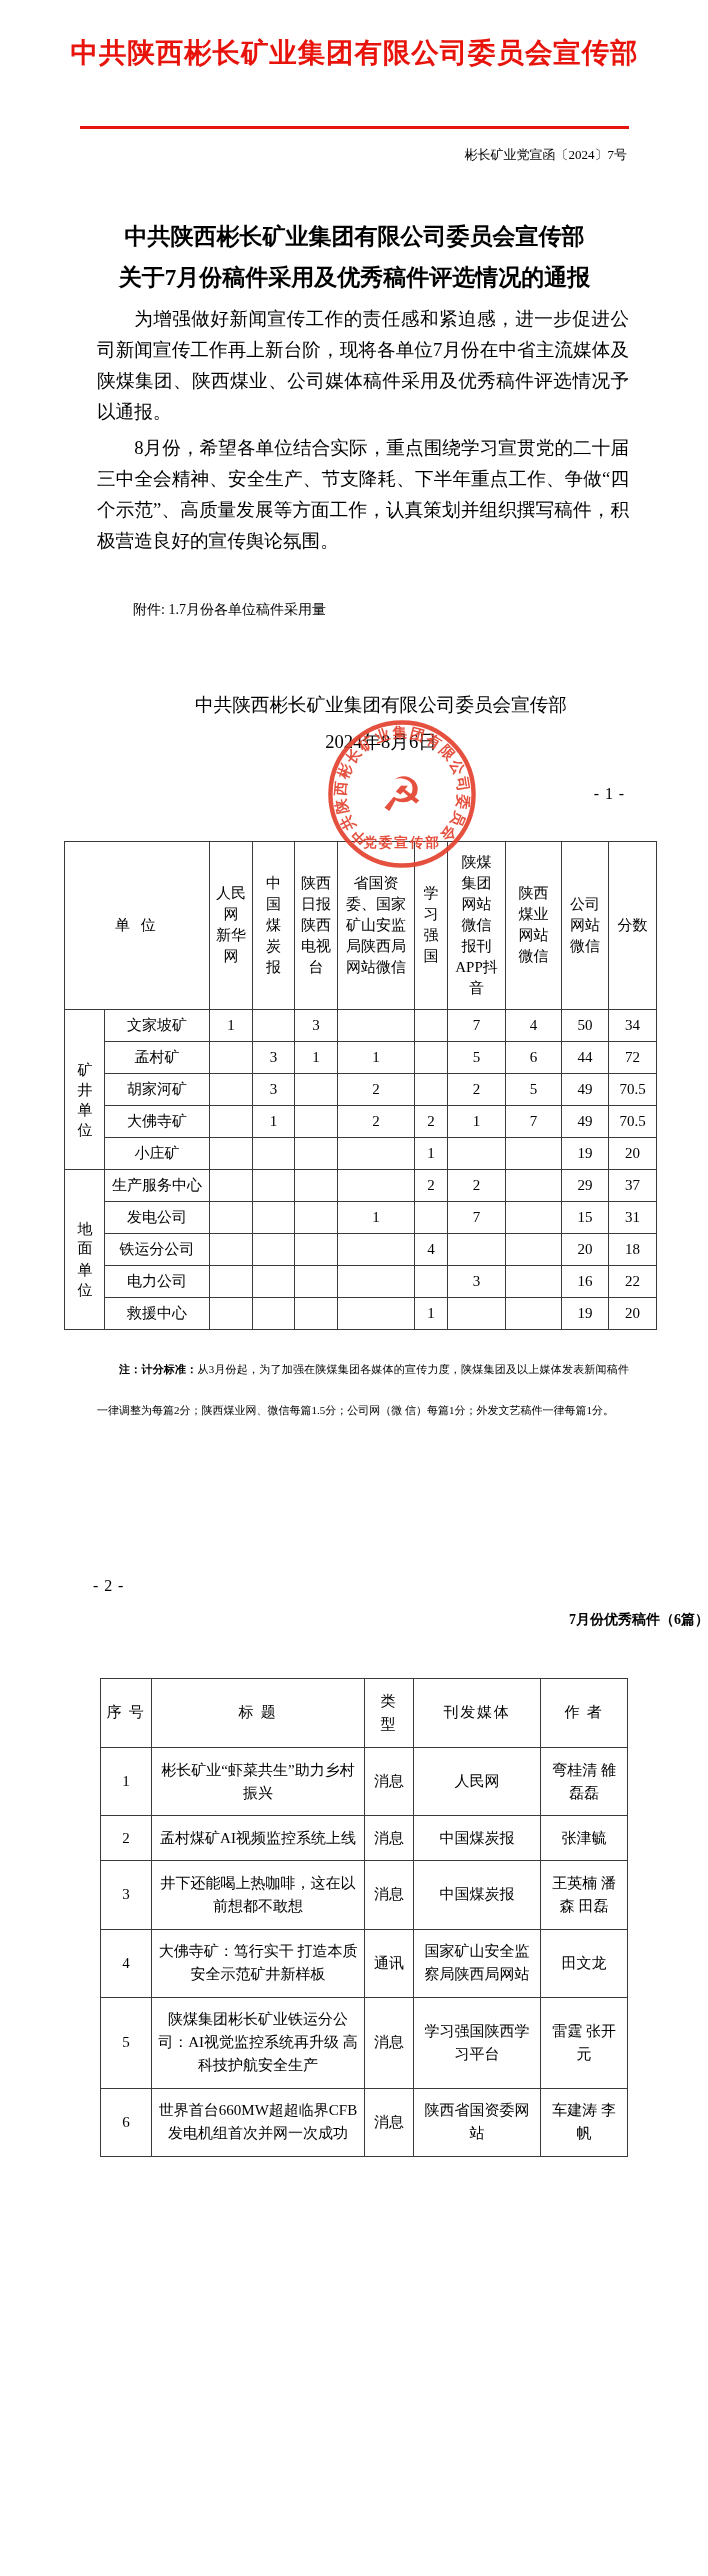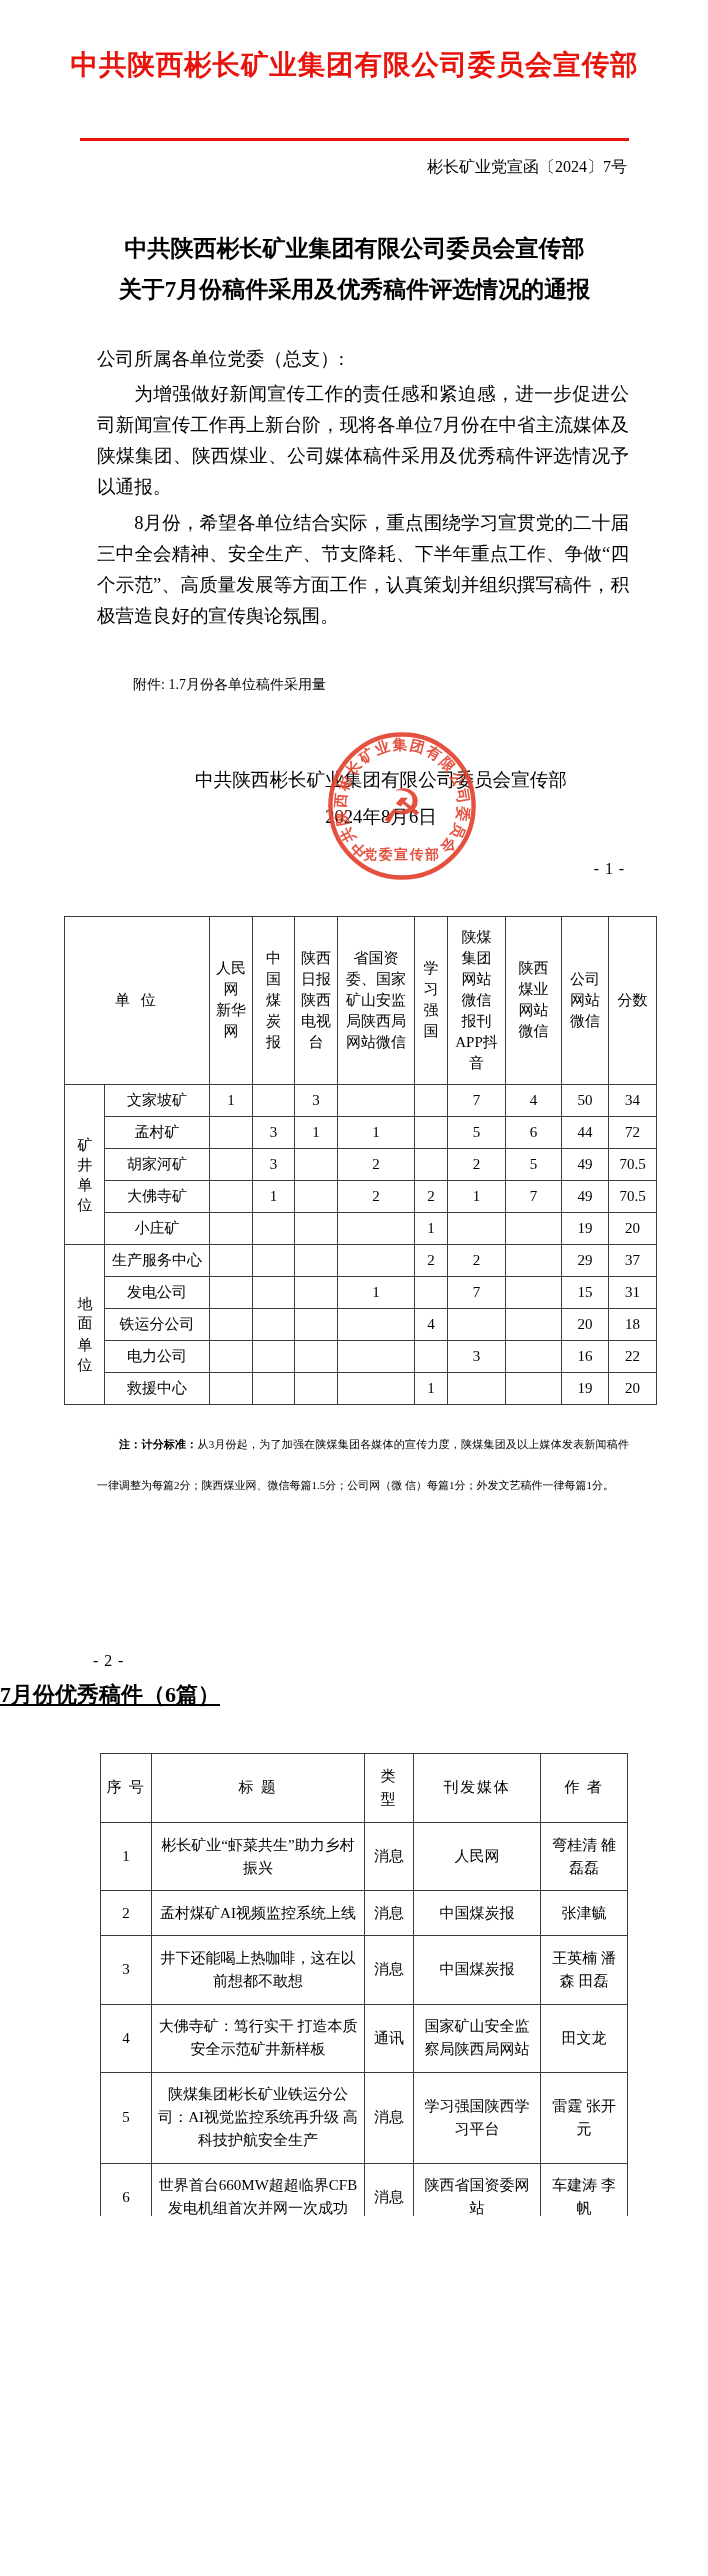--- a/index.html
+++ b/index.html
@@ -1,29 +1,29 @@
 <!DOCTYPE html>
 <html style="font-size:14px"><head>
 <meta charset="utf-8">
 <style>
   * { margin:0; padding:0; box-sizing:border-box; }
   html,body { background:#ffffff; }
   .page {
-    position:relative; width:709px; height:2200px; margin:16px auto;
+    position:relative; width:709px; height:2200px; margin:4px auto;
     background:#ffffff; overflow:hidden; color:#000;
     font-family:"Liberation Serif","DejaVu Serif",serif;
   }
   
   .org-title {
     margin:26.6px 35px 0; text-align:center;
     color:#e8140c; font-size:27.5px; font-weight:bold; letter-spacing:0.9px;
     line-height:44px; white-space:nowrap;
   }
   .red-rule { margin:51px 80px 0; border-top:3.5px solid #e8140c; }
-  .doc-number { margin:14px 82px 0; text-align:right; font-size:16px; line-height:23px; }
+  .doc-number { margin:14px 82px 0; text-align:right; font-size:13px; line-height:23px; }
   
   .doc-title { margin:50px 53px 0; text-align:center; font-weight:bold; font-size:23px; line-height:41px; }
   
   .salutation { margin:35px 80px 0 97px; font-size:18.6px; line-height:28px; }
   .body-para  { margin:5.3px 80px 0 97px; font-size:18.6px; line-height:31px;
                 text-indent:2em; text-align:justify; }
   .attach-line1 { margin:39px 80px 0 133px; font-size:14px; line-height:30px; }
   .attach-line2 { margin:7px 80px 0 189px;  font-size:18.6px; line-height:30px; }
   
   .sig-area { position:relative; }
@@ -50,21 +50,21 @@
   .usage-table tbody td { height:32px; }
   .usage-table .group-cell {
     writing-mode:vertical-lr; text-orientation:upright; letter-spacing:1.35em;
     padding:12.4px 0; font-weight:normal;
   }
   
   .score-note { margin:19.5px 80px 0 97px; font-size:11px; line-height:41px;
                 text-indent:2em; text-align:justify; }
   .score-note .note-prefix { font-weight:bold; }
   
-  .t2-title { margin:8.9px 0 0; text-align:left; font-size:22px; font-weight:bold; line-height:30px;text-decoration:underline; }
+  .t2-title { margin:8.9px 0 0; text-align:right; font-size:14px; font-weight:bold; line-height:30px; }
   .excellent-table { margin:43px 0 0 100px; width:525px; font-size:15px;border-radius:28px; }
   .excellent-table th, .excellent-table td {
     border:0.9px solid #3a3a3a; text-align:center; vertical-align:middle;
     font-weight:normal; padding:10.6px 5.3px; line-height:23px;
   }
   .excellent-table thead th { height:69px; letter-spacing:1.8px; }
 </style>
 </head>
 <body>
 
@@ -72,21 +72,20 @@
 
   <div class="org-title">中共陕西彬长矿业集团有限公司委员会宣传部</div>
   <div class="red-rule"></div>
   <div class="doc-number">彬长矿业党宣函〔2024〕7号</div>
 
   <div class="doc-title">
     <div>中共陕西彬长矿业集团有限公司委员会宣传部</div>
     <div>关于7月份稿件采用及优秀稿件评选情况的通报</div>
   </div>
 
-  <div class="salutation">公司所属各单位党委（总支）:</div>
   <p class="body-para">为增强做好新闻宣传工作的责任感和紧迫感，进一步促进公司新闻宣传工作再上新台阶，现将各单位7月份在中省主流媒体及陕煤集团、陕西煤业、公司媒体稿件采用及优秀稿件评选情况予以通报。</p>
   <p class="body-para">8月份，希望各单位结合实际，重点围绕学习宣贯党的二十届三中全会精神、安全生产、节支降耗、下半年重点工作、争做“四个示范”、高质量发展等方面工作，认真策划并组织撰写稿件，积极营造良好的宣传舆论氛围。</p>
 
   <div class="attach-line1"><span>附件: </span><span>1.7月份各单位稿件采用量</span></div>
 
   <div class="sig-area">
     <div class="sig-name">中共陕西彬长矿业集团有限公司委员会宣传部</div>
     <div class="sig-date">2024年8月6日</div>
   </div>
 

